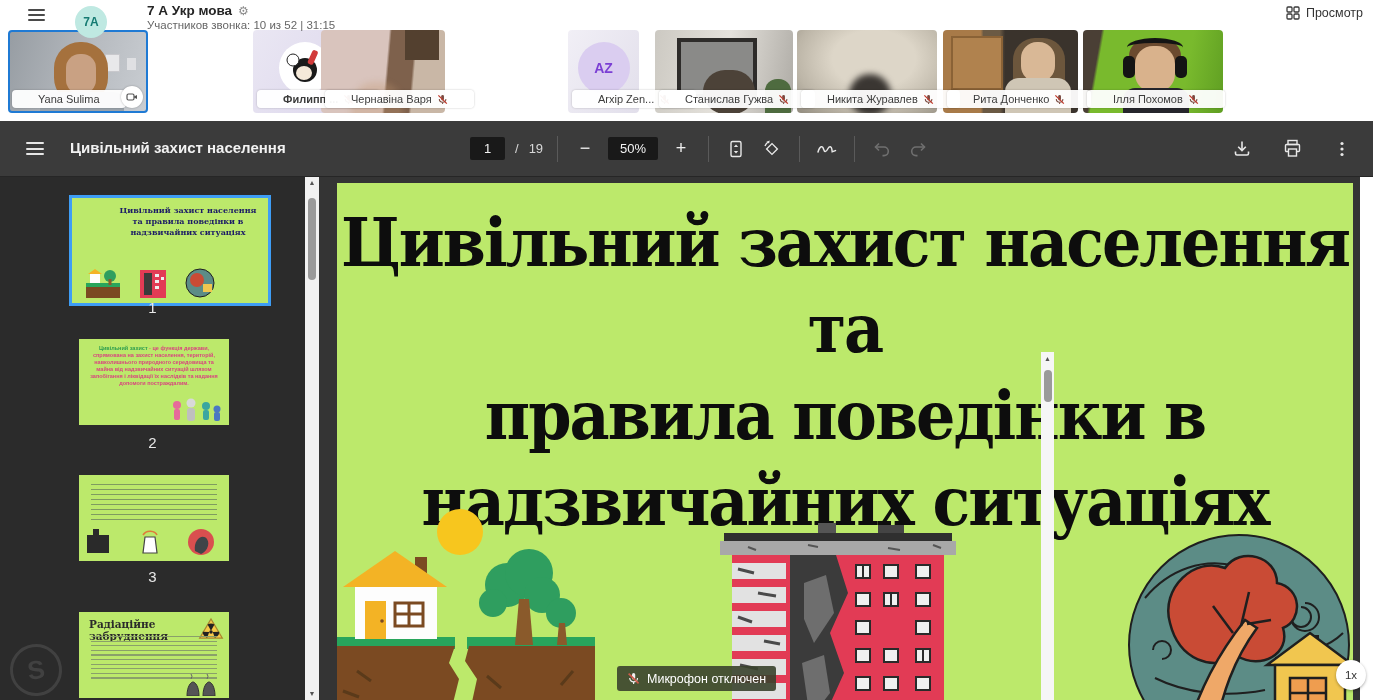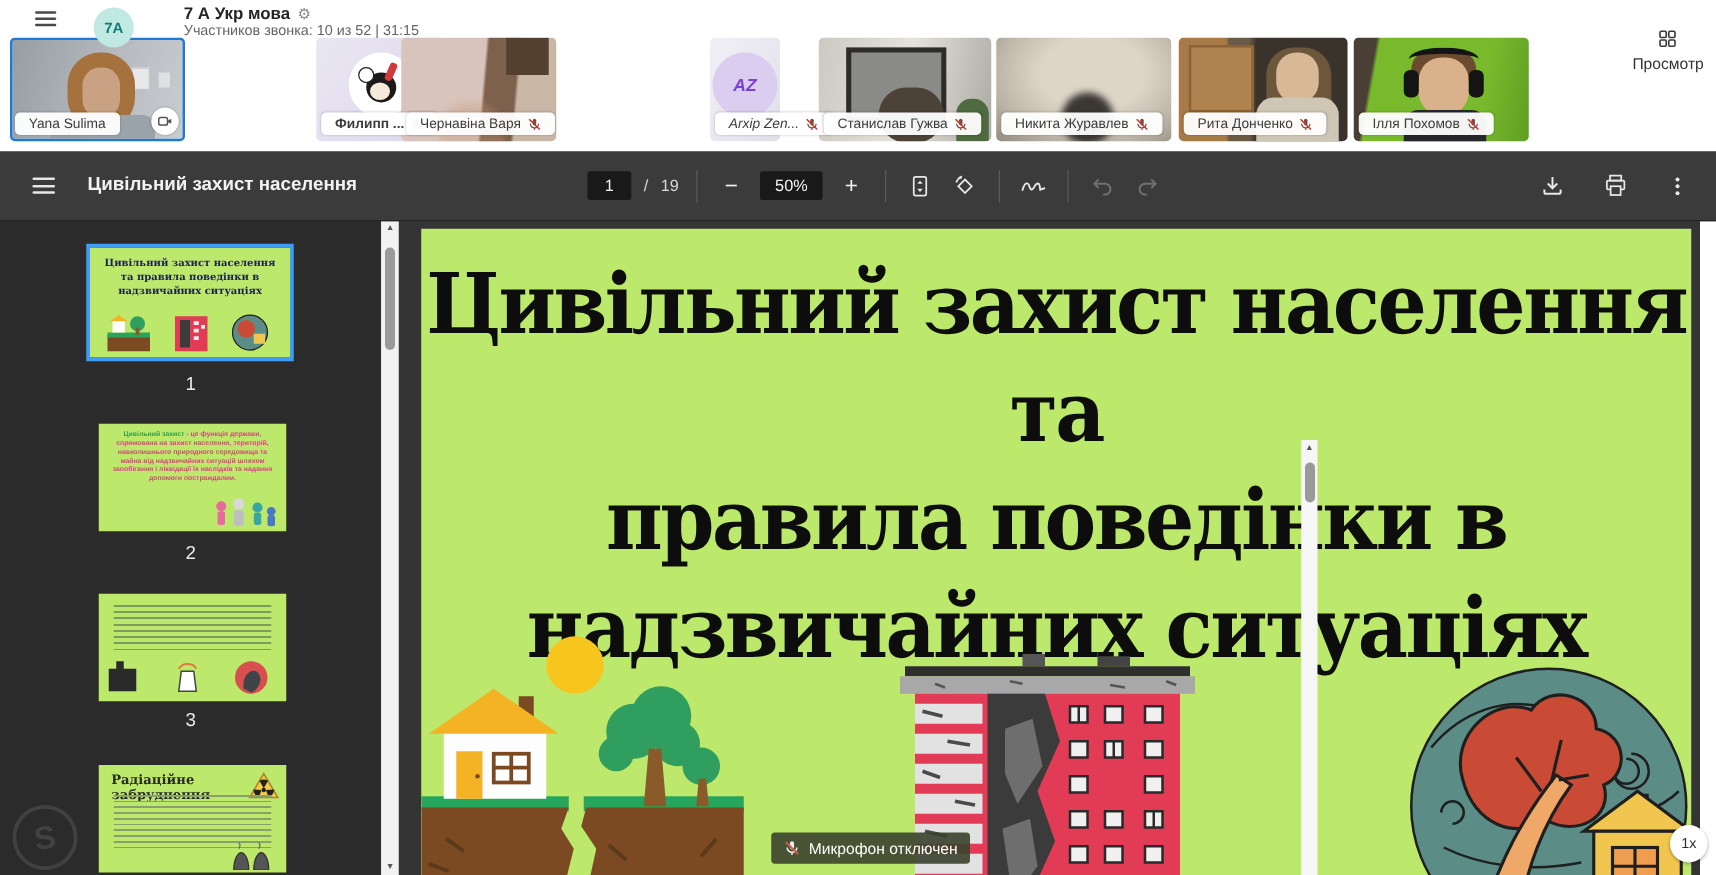--- a/index.html
+++ b/index.html
@@ -9,29 +9,29 @@
   
   .call-header{position:absolute;left:0;top:0;width:100%;height:30px;background:#fff;z-index:5;}
   .burger{position:absolute;left:28px;top:9px;display:flex;flex-direction:column;gap:3px;cursor:pointer;}
   .burger i{display:block;width:17px;height:2px;background:#4a4a4a;border-radius:1px;}
   .hdr-avatar{position:absolute;left:75px;top:6px;width:32px;height:32px;border-radius:50%;
               background:#bfe9e2;color:#157a72;font-size:12px;font-weight:bold;
               display:flex;align-items:center;justify-content:center;z-index:6;}
   .hdr-title{position:absolute;left:147px;top:3px;font-size:13.5px;font-weight:bold;color:#252525;white-space:nowrap;}
   .hdr-gear{color:#8a8a8a;font-size:12px;font-weight:normal;margin-left:6px;}
   .hdr-sub{position:absolute;left:147px;top:19px;font-size:11.5px;color:#666;white-space:nowrap;}
-  .hdr-view{position:absolute;right:10px;top:24px;display:flex;align-items:center;gap:6px;
-            font-size:12.5px;color:#333;cursor:pointer;flex-direction:column;}
+  .hdr-view{position:absolute;right:10px;top:6px;display:flex;align-items:center;gap:6px;
+            font-size:12.5px;color:#333;cursor:pointer;}
 
   
   .tile{position:absolute;top:30px;height:83px;}
   .tile .vid{position:absolute;inset:0;border-radius:4px;overflow:hidden;}
   .tile.active .vid{border:2.5px solid #1f7ad4;}
   .pill{position:absolute;left:4px;bottom:5px;display:flex;align-items:center;gap:5px;
-        background:rgba(255,255,255,.95);border-radius:4px;padding:3px 11px;font-size:11px;color:#3c3c3c;
+        background:rgba(255,255,255,.95);border-radius:4px;padding:3px 26px;font-size:11px;color:#3c3c3c;
         white-space:nowrap;box-shadow:0 0 2px rgba(0,0,0,.25);z-index:3;}
   .p-head,.p-body,.deco{position:absolute;}
   .cam-btn{position:absolute;right:5px;bottom:5px;width:22px;height:22px;border-radius:50%;
            background:#fff;display:flex;align-items:center;justify-content:center;z-index:3;box-shadow:0 0 2px rgba(0,0,0,.3);}
   .avatar-circle{position:absolute;left:50%;top:12px;transform:translateX(-50%);width:52px;height:52px;border-radius:50%;}
 
   
   .t-yana{left:8px;width:140px;}
   .t-yana .vid{background:linear-gradient(105deg,#979da3,#b6babf 55%,#c9cdd2);}
   .t-yana .p-head{left:44px;top:10px;width:54px;height:62px;border-radius:26px;background:#a5713d;}
@@ -42,21 +42,21 @@
   .t-fil{left:253px;width:103px;font-weight:bold;}
   .t-fil .vid{background:linear-gradient(125deg,#eae7f3,#dcd6ec);}
   .t-fil .avatar-circle{background:#fff;}
   .t-cher{left:321px;width:124px;}
   .t-cher .vid{background:linear-gradient(95deg,#d9c4bd 0 52%,#7e614c 54% 72%,#c9b7a6 74%);}
   .t-cher .shelf{right:6px;top:0;width:34px;height:30px;background:#53402f;}
   .t-cher .p-head{left:34px;top:56px;width:44px;height:30px;border-radius:20px 20px 0 0;background:#c3977252;box-shadow:0 0 6px 4px #c3977252;}
   .t-mil{left:483px;width:75px;}
   .t-mil .vid{background:linear-gradient(120deg,#b4a1d2,#e4d6ec 60%,#cdb9df);}
   .t-mil .avatar-circle{background:radial-gradient(circle at 45% 40%,#c3a37e,#8f6f4e 80%);}
-  .t-az{left:568px;width:56px;font-style:italic;}
+  .t-az{left:568px;width:71px;}
   .t-az .vid{background:linear-gradient(120deg,#f1eff6,#e2dfeb);}
   .t-az .avatar-circle{background:#dacdf0;display:flex;align-items:center;justify-content:center;
                        color:#7b3fd4;font-weight:bold;font-size:14px;}
   .t-sta{left:655px;width:138px;}
   .t-sta .vid{background:linear-gradient(100deg,#ccc9c2,#e5e2dc 50%,#aeaba5);}
   .t-sta .frame1{left:22px;top:8px;width:72px;height:52px;background:#8a8a88;border:4px solid #2e2c2a;}
   .t-sta .p-head{left:48px;top:40px;width:52px;height:44px;border-radius:24px;background:#4c4238;}
   .t-sta .plant{right:2px;bottom:0;width:26px;height:34px;border-radius:12px 12px 0 0;background:#4e6b3f;}
   .t-nik{left:797px;width:140px;}
   .t-nik .vid{background:radial-gradient(ellipse at 55% 35%,#ddd6c8 0 38%,#bcb5a7 72%,#918b7e);}
@@ -382,21 +382,21 @@
           <circle cx="9" cy="14.5" r="1.6" fill="#e8e8e8"></circle>
         </svg>
       </div>
     </div>
   </div>
 
   <div class="content">
 
     <div class="sidebar">
 
-      <div class="thumb sel" style="left:72px;top:22px;width:160px;height:88px;">
+      <div class="thumb sel" style="left:72px;top:22px;width:160px;height:105px;padding-left:36px;">
         <div class="t1-title">Цивільний захист населення та правила поведінки в надзвичайних ситуаціях</div>
         <svg class="illo" style="left:0;bottom:4px;" width="160" height="32" viewBox="0 0 160 32">
           <rect x="14" y="18" width="34" height="13" fill="#7b4a22"></rect>
           <rect x="14" y="16" width="34" height="4" fill="#28a55c"></rect>
           <rect x="18" y="6" width="10" height="10" fill="#fdfdfd"></rect>
           <path d="M16 7 L23 2 L30 7 Z" fill="#f3b325"></path>
           <circle cx="38" cy="9" r="6" fill="#2f9e5f"></circle>
             <rect x="36.5" y="12" width="3" height="6" fill="#8a5a2b"></rect>
           <rect x="68" y="3" width="26" height="28" fill="#e23b55"></rect>
           <rect x="72" y="6" width="8" height="22" fill="#3b3b3b"></rect>

